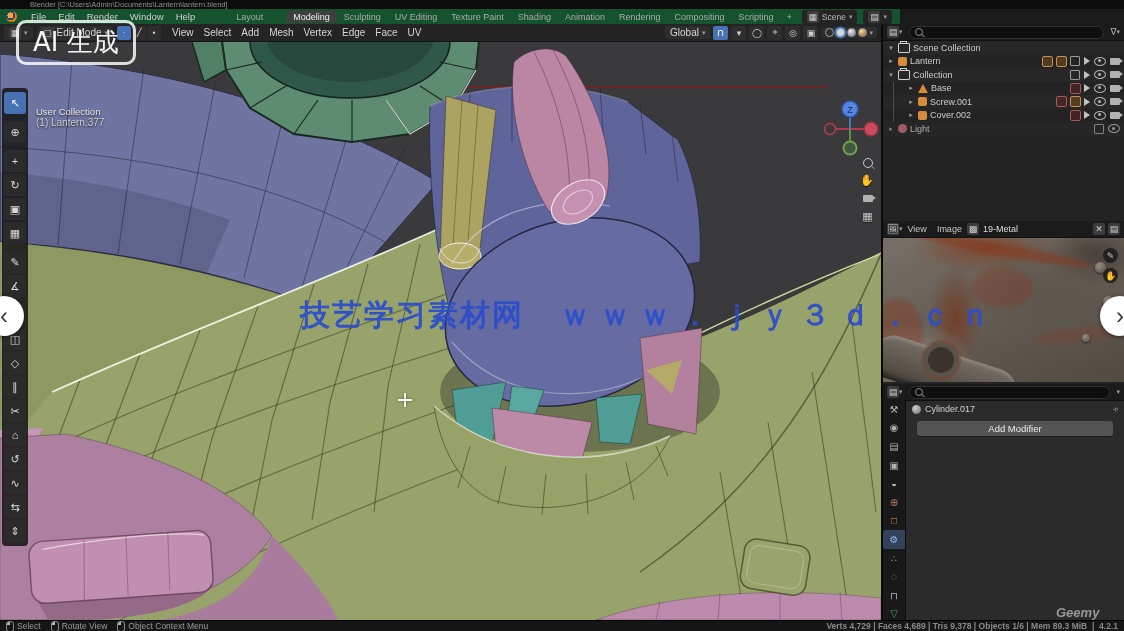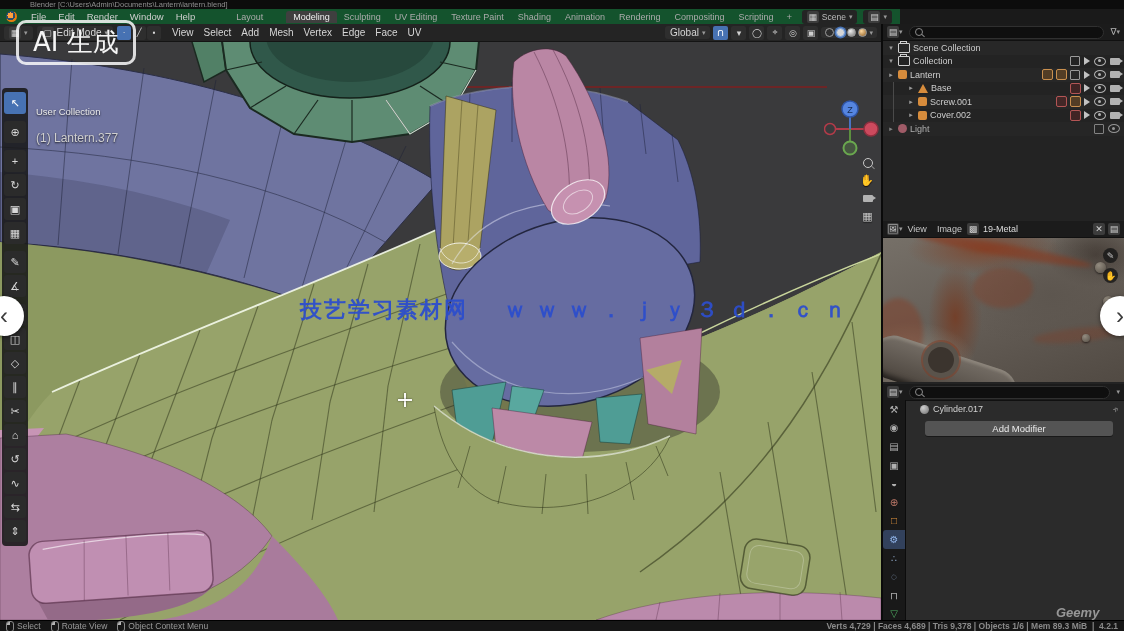--- a/index.html
+++ b/index.html
@@ -40,21 +40,21 @@
        justify-content:center;font-size:9px;color:#cfcfcf;}
   .tgl.on{background:#4772b3;color:#fff;}
   .shade{display:flex;gap:2px;background:#2e2e2e;border-radius:3px;padding:1px 4px;align-items:center;}
   .ball{width:9px;height:9px;border-radius:50%;border:1px solid #9d9d9d;box-sizing:border-box;}
   .ball.solid{background:#d6d6d6;border-color:#7ea4dc;box-shadow:0 0 0 1.5px #4772b3;}
   .ball.mat{background:radial-gradient(circle at 35% 30%,#eee,#777);}
   .ball.rend{background:radial-gradient(circle at 35% 30%,#ffd9a0,#8a5a20);}
   
   #viewport{left:0;top:42px;width:881px;height:578px;background:#3a3a3c;overflow:hidden;}
   #vp-overlay-1{left:36px;top:64px;font-size:9.5px;color:#ececec;text-shadow:0 1px 2px rgba(0,0,0,.8);}
-  #vp-overlay-2{left:36px;top:89px;font-size:12px;color:#cfcfcf;text-shadow:0 1px 2px rgba(0,0,0,.8);}
+  #vp-overlay-2{left:36px;top:75px;font-size:10px;color:#cfcfcf;text-shadow:0 1px 2px rgba(0,0,0,.8);}
   #crosshair{left:398px;top:351px;width:14px;height:14px;}
   #crosshair:before,#crosshair:after{content:"";position:absolute;background:rgba(255,255,255,.95);
       box-shadow:0 0 2px rgba(0,0,0,.6);}
   #crosshair:before{left:6px;top:0;width:2px;height:14px;}
   #crosshair:after{left:0;top:6px;width:14px;height:2px;}
   
   #toolbar{left:2px;top:46px;width:26px;background:rgba(24,24,24,.88);border-radius:4px;padding:2px 0;}
   .tool{width:22px;height:22px;margin:2px auto;background:#2b2b2b;border-radius:3px;display:flex;
         align-items:center;justify-content:center;font-size:11px;color:#d8d8d8;}
   .tool.active{background:#4772b3;color:#fff;}
@@ -113,34 +113,34 @@
         border:5px solid #5a534b;background:#3b342e;transform:rotate(18deg);box-shadow:0 0 0 2px rgba(130,60,35,.5);}
   .rivet{position:absolute;width:11px;height:11px;border-radius:50%;
          background:radial-gradient(circle at 35% 30%,#948c80,#554e45);box-shadow:0 1px 2px rgba(0,0,0,.6);}
   .imgbtn{position:absolute;width:15px;height:15px;border-radius:50%;background:rgba(22,22,22,.8);
           color:#c9c9c9;font-size:9px;display:flex;align-items:center;justify-content:center;}
   
   #props{position:relative;height:242px;background:#2b2b2b;margin-top:2px;}
   #ptabs{position:absolute;left:0;top:16px;width:22px;height:226px;background:#191919;border-right:1px solid #0c0c0c;}
   .ptab{height:18.6px;display:flex;align-items:center;justify-content:center;font-size:10px;color:#b0b0b0;}
   .ptab.active{background:#32415c;color:#8fb3e8;border-radius:3px 0 0 3px;}
-  #pmain{position:absolute;left:23px;top:16px;right:0;bottom:0;padding-left:8px;}
+  #pmain{position:absolute;left:23px;top:16px;right:0;bottom:0;}
   .crumb{display:flex;align-items:center;gap:4px;font-size:9px;color:#d0d0d0;padding:4px 6px 2px;}
   .crumb .dot{width:9px;height:9px;border-radius:50%;background:radial-gradient(circle at 35% 30%,#cfcfcf,#6e6e6e);}
   .addmod{margin:5px 11px;height:15px;background:#545454;border-radius:3px;display:flex;align-items:center;
           justify-content:center;font-size:9.5px;color:#ececec;box-shadow:0 1px 0 rgba(0,0,0,.4);}
   
   #statusbar{left:0;top:620px;width:1124px;height:11px;background:#161616;border-top:1px solid #000;
              display:flex;align-items:center;font-size:8.5px;color:#9a9a9a;padding:0 6px;box-sizing:border-box;gap:10px;}
   .mouse{width:6px;height:9px;border:1px solid #8a8a8a;border-radius:3px;position:relative;flex:none;}
   .mouse:after{content:"";position:absolute;left:0;top:0;width:3px;height:3px;background:#b5b5b5;border-radius:2px 0 0 0;}
   .hint{display:flex;align-items:center;gap:3px;white-space:nowrap;}
   #stats{margin-left:auto;white-space:nowrap;color:#8a8a8a;font-weight:bold;}
   
-  #wm-center{left:300px;top:295px;font-size:22px;font-weight:bold;color:#2D4ECC;opacity:.95;
+  #wm-center{left:300px;top:295px;font-size:30px;font-weight:bold;color:#2D4ECC;opacity:.95;
              white-space:nowrap;letter-spacing:2px;z-index:40;font-family:"DejaVu Sans",sans-serif;}
   #wm-center .url{margin-left:36px;letter-spacing:10px;}
   #ai-badge{left:16px;top:20px;padding:2px 14px;border:3.5px solid rgba(250,250,250,.85);border-radius:10px;
             font-size:26px;color:rgba(255,255,255,.95);z-index:50;font-family:"DejaVu Sans",sans-serif;}
   .navbtn{width:40px;height:40px;border-radius:50%;background:#fff;box-shadow:0 1px 4px rgba(0,0,0,.5);
           display:flex;align-items:center;justify-content:center;font-size:24px;color:#3c3c3c;z-index:60;top:296px;}
   #wm-corner{left:1056px;top:605px;font-size:13px;font-weight:bold;font-style:italic;
              color:rgba(170,170,170,.85);z-index:45;}
 </style>
 </head>
@@ -459,36 +459,36 @@
           </span>
         <span style="color:#b5b5b5">∇</span>
         <span class="chev">▾</span>
       </div>
       <div class="orow">
         <span class="disc">▾</span>
         <span class="oi-col"></span>
         <span class="oname">Scene Collection</span>
       </div>
       <div class="orow">
-        <span class="disc">▾</span>
-        <span class="oi-col"></span>
-        <span class="oname">Collection</span>
+        <span class="disc">▸</span>
+        <span class="oi-mesh"></span>
+        <span class="oname">Lantern</span>
+        <span class="badge or"></span>
+        <span class="badge or"></span>
         <span class="oicons">
             <span class="oi-check"></span>
             <span class="oi-arrow"></span>
             <span class="oi-eye"></span>
             <span class="oi-cam"></span>
           </span>
       </div>
       <div class="orow">
-        <span class="disc">▸</span>
-        <span class="oi-mesh"></span>
-        <span class="oname">Lantern</span>
-        <span class="badge or"></span>
-        <span class="badge or"></span>
+        <span class="disc">▾</span>
+        <span class="oi-col"></span>
+        <span class="oname">Collection</span>
         <span class="oicons">
             <span class="oi-check"></span>
             <span class="oi-arrow"></span>
             <span class="oi-eye"></span>
             <span class="oi-cam"></span>
           </span>
       </div>
       <div class="orow">
         <span class="indent"></span>
           <span class="disc">▸</span>

